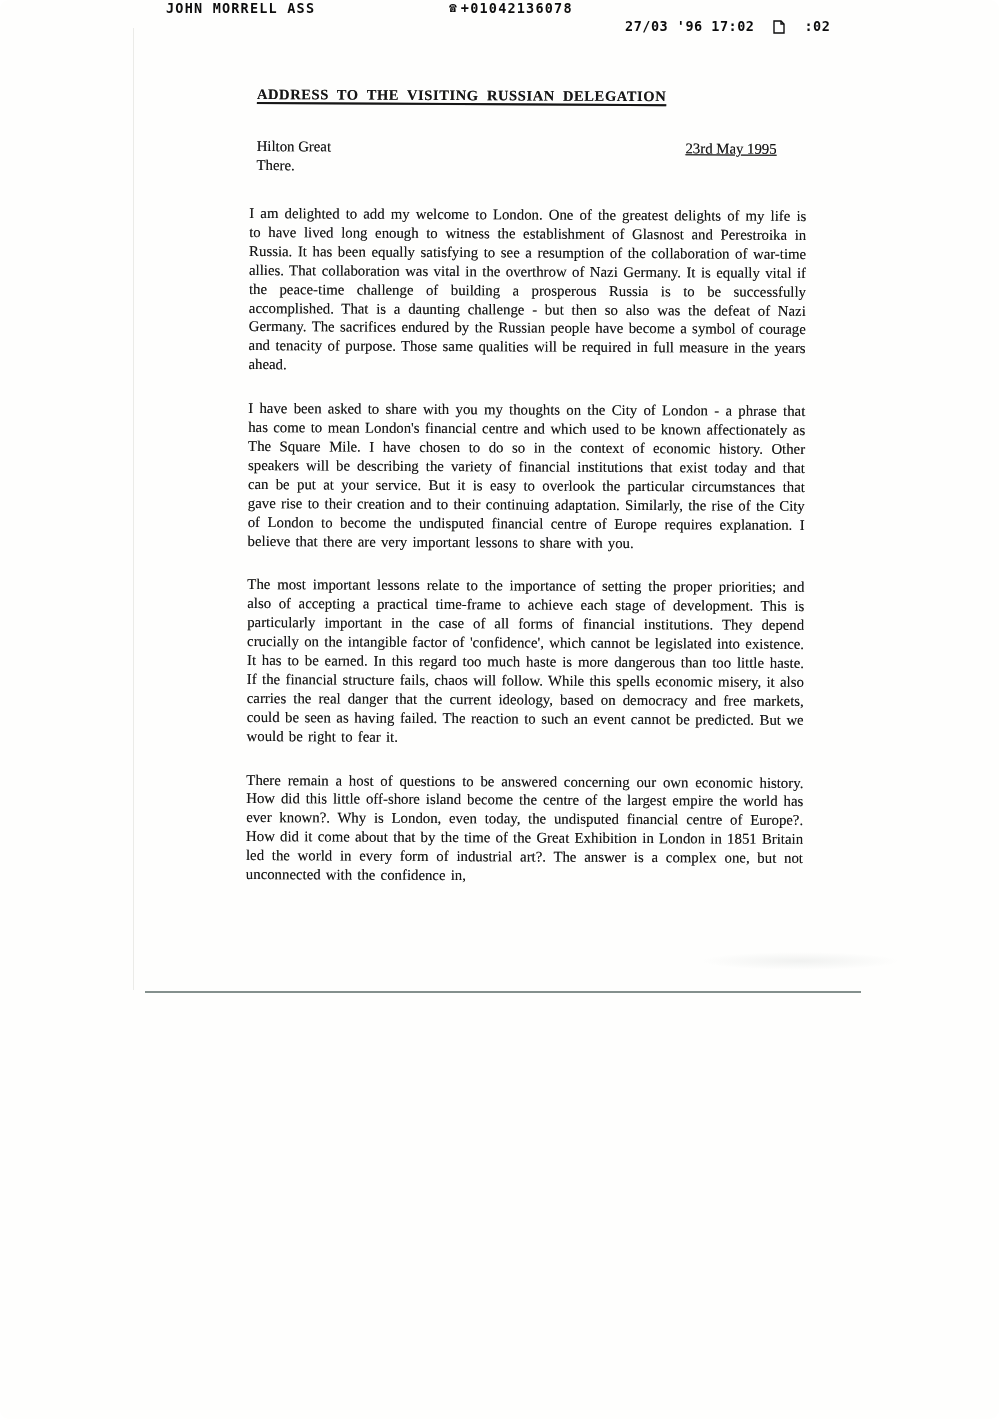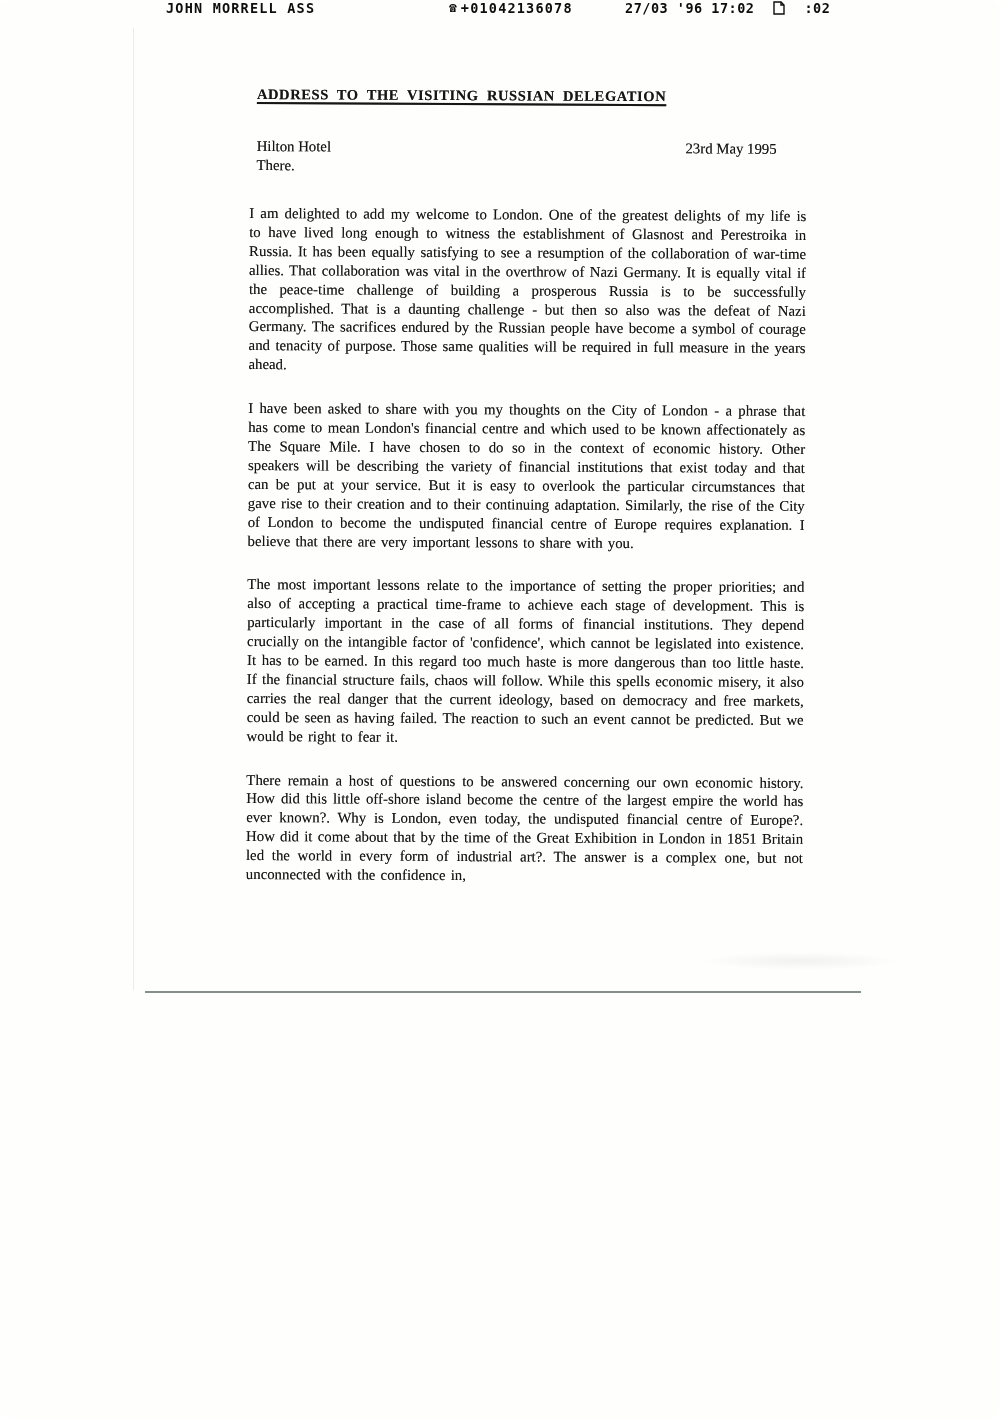--- a/index.html
+++ b/index.html
@@ -28,21 +28,21 @@
     font-family: "DejaVu Sans Mono", monospace;
     font-weight: bold;
     font-size: 13.5px;
     color: #0d0d0d;
     letter-spacing: 1.2px;
     white-space: nowrap;
   }
   .fax-sender   { position: absolute; left: 166px; top: 0; }
   .fax-phone    { position: absolute; left: 449px; top: 0; display: flex; align-items: center; gap: 4px; }
   .phone-icon   { font-size: 13px; letter-spacing: 0; transform: translateY(-1px); }
-  .fax-datetime { position: absolute; left: 625px; top: 0; display: flex; align-items: center; gap: 19px; letter-spacing: 0.5px; }
+  .fax-datetime { position: absolute; left: 625px; top: 18px; display: flex; align-items: flex-end; gap: 19px; letter-spacing: 0.5px; }
   .page-icon svg { display: block; }
 
   
   .page-left-edge {
     position: absolute;
     left: 133px;
     top: 28px;
     width: 1px;
     height: 962px;
     background: #ebebe8;
@@ -86,21 +86,21 @@
   }
   .venue-row {
     display: flex;
     justify-content: space-between;
     align-items: flex-start;
     margin: 0 30px 30px 7px;
     font-size: 14.8px;
     line-height: 18.5px;
   }
   .venue-block { }
-  .letter-date { white-space: nowrap; }
+  .letter-date { white-space: nowrap; text-decoration: underline; }
 
   .letter-paragraph {
     margin: 0 0 25px 0;
     font-size: 14.8px;
     line-height: 18.9px;
     text-align: justify;
     word-spacing: 1.5px;
   }
 </style>
 </head>
@@ -128,21 +128,21 @@
 
   <div class="page-left-edge"></div>
   <div class="scan-smudge"></div>
   <div class="page-bottom-rule"></div>
 
   <div class="letter-body">
     <h1 class="letter-title">ADDRESS TO THE VISITING RUSSIAN DELEGATION</h1>
 
     <div class="venue-row">
       <div class="venue-block">
-        <div>Hilton Hotel</div>
+        <div>Hilton Great</div>
         <div>There.</div>
       </div>
       <div class="letter-date">23rd May 1995</div>
     </div>
 
     <p class="letter-paragraph">I am delighted to add my welcome to London. One of the greatest delights of my life is to have lived long enough to witness the establishment of Glasnost and Perestroika in Russia. It has been equally satisfying to see a resumption of the collaboration of war-time allies. That collaboration was vital in the overthrow of Nazi Germany. It is equally vital if the peace-time challenge of building a prosperous Russia is to be successfully accomplished. That is a daunting challenge - but then so also was the defeat of Nazi Germany. The sacrifices endured by the Russian people have become a symbol of courage and tenacity of purpose. Those same qualities will be required in full measure in the years ahead.</p>
     <p class="letter-paragraph">I have been asked to share with you my thoughts on the City of London - a phrase that has come to mean London's financial centre and which used to be known affectionately as The Square Mile. I have chosen to do so in the context of economic history. Other speakers will be describing the variety of financial institutions that exist today and that can be put at your service. But it is easy to overlook the particular circumstances that gave rise to their creation and to their continuing adaptation. Similarly, the rise of the City of London to become the undisputed financial centre of Europe requires explanation. I believe that there are very important lessons to share with you.</p>
     <p class="letter-paragraph">The most important lessons relate to the importance of setting the proper priorities; and also of accepting a practical time-frame to achieve each stage of development. This is particularly important in the case of all forms of financial institutions. They depend crucially on the intangible factor of 'confidence', which cannot be legislated into existence. It has to be earned. In this regard too much haste is more dangerous than too little haste. If the financial structure fails, chaos will follow. While this spells economic misery, it also carries the real danger that the current ideology, based on democracy and free markets, could be seen as having failed. The reaction to such an event cannot be predicted. But we would be right to fear it.</p>
     <p class="letter-paragraph">There remain a host of questions to be answered concerning our own economic history. How did this little off-shore island become the centre of the largest empire the world has ever known?. Why is London, even today, the undisputed financial centre of Europe?. How did it come about that by the time of the Great Exhibition in London in 1851 Britain led the world in every form of industrial art?. The answer is a complex one, but not unconnected with the confidence in,</p>
   </div>

